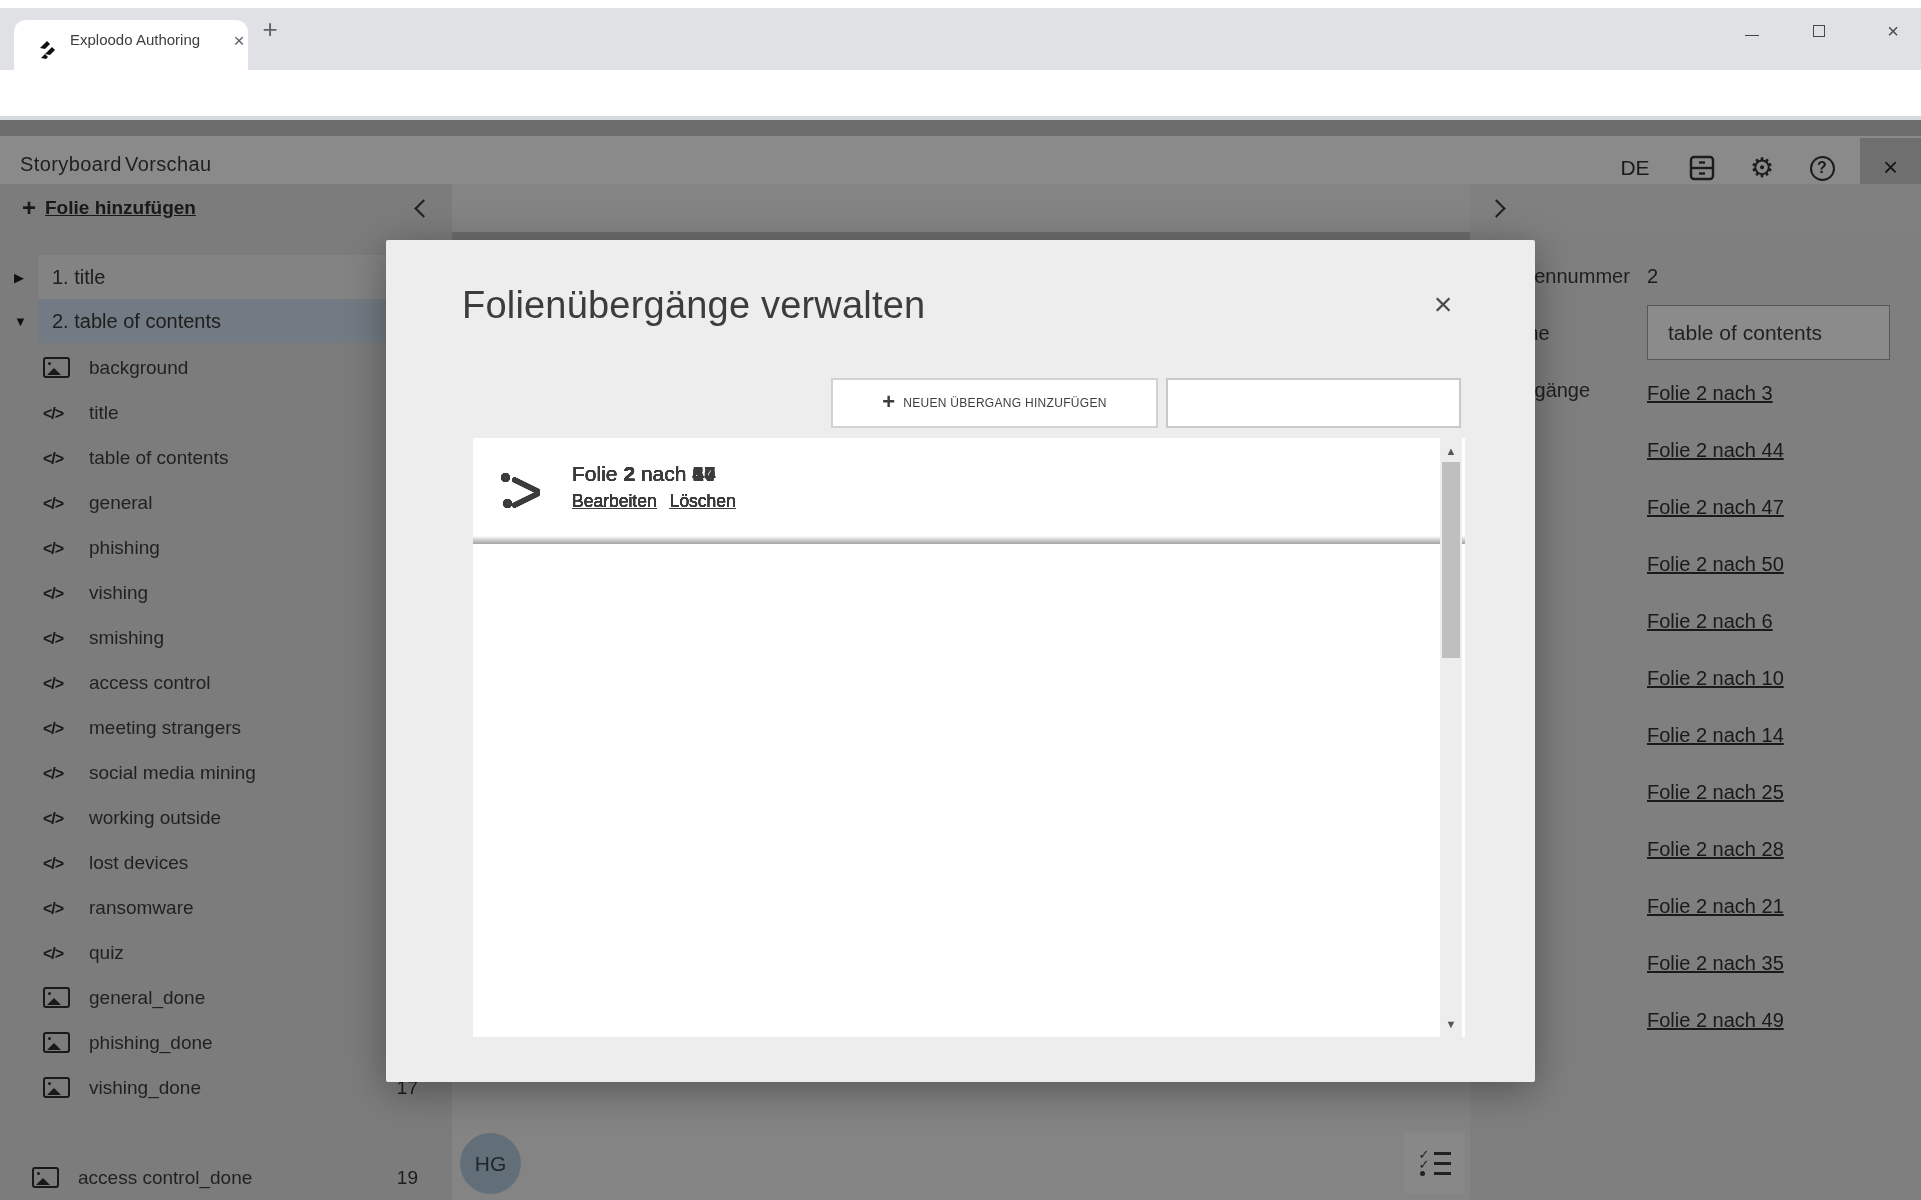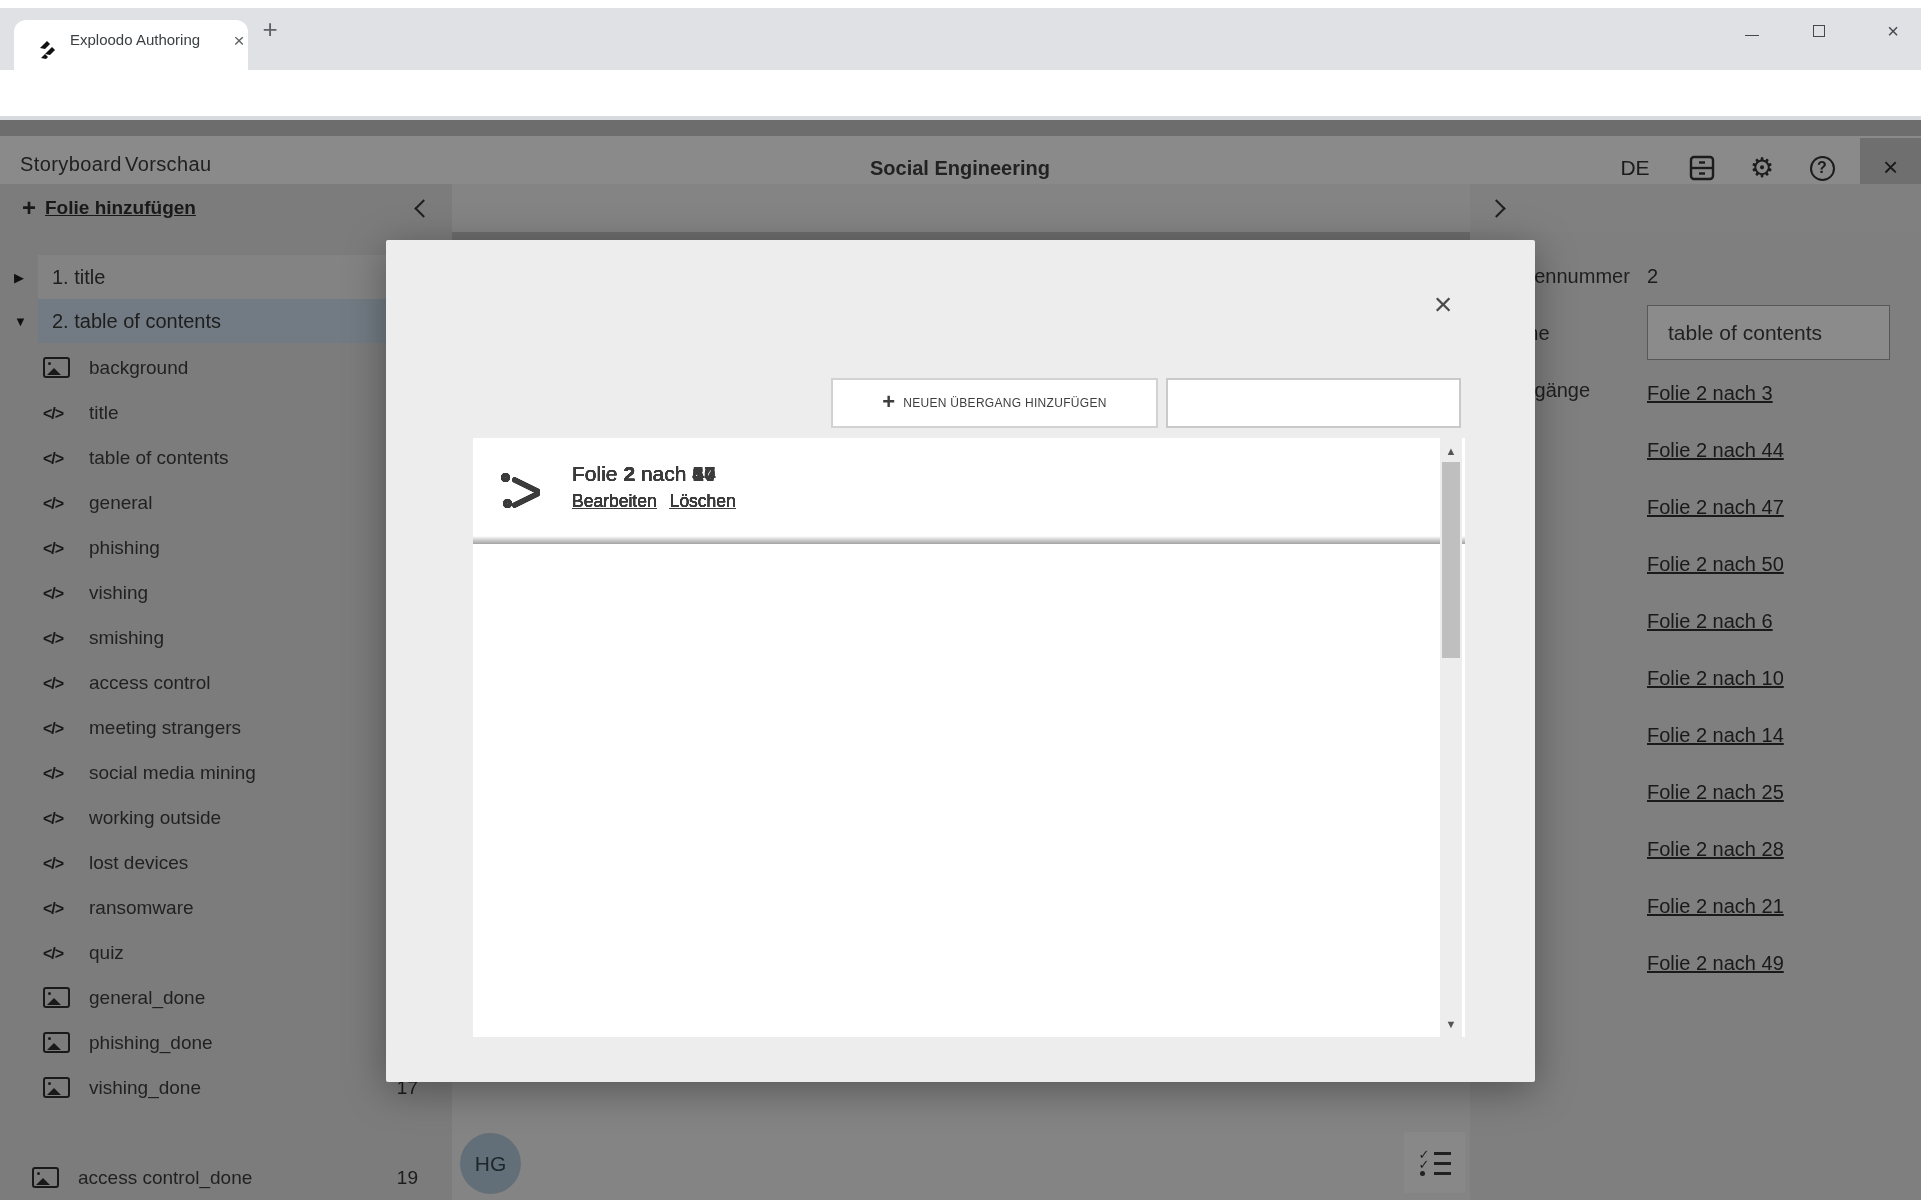--- a/index.html
+++ b/index.html
@@ -154,21 +154,20 @@
 
   <div class="app">
 
     <div class="app-header">
       <div class="nav-item active" style="left: 20px;">
           <span>Storyboard</span>
         </div>
         <div class="nav-item" style="left: 125px;">
           <span>Vorschau</span>
         </div>
-      <div class="proj-title">Social Engineering</div>
       <div class="hdr-right lang">DE</div>
       <div class="hdr-right ic-archive">
         <svg width="30" height="30" viewBox="0 0 30 30">
           <rect x="4" y="4" width="22" height="22" rx="3" fill="none" stroke="#333" stroke-width="2.4"></rect>
           <line x1="4" y1="15" x2="26" y2="15" stroke="#333" stroke-width="2.4"></line>
           <line x1="12" y1="9.5" x2="18" y2="9.5" stroke="#333" stroke-width="2.4"></line>
           <line x1="12" y1="20.5" x2="18" y2="20.5" stroke="#333" stroke-width="2.4"></line>
         </svg>
       </div>
       <div class="hdr-right ic-gear">⚙</div>
@@ -316,27 +315,29 @@
         <div class="rp-link"><span>Folie 2 nach 3</span></div>
           <div class="rp-link"><span>Folie 2 nach 44</span></div>
           <div class="rp-link"><span>Folie 2 nach 47</span></div>
           <div class="rp-link"><span>Folie 2 nach 50</span></div>
           <div class="rp-link"><span>Folie 2 nach 6</span></div>
           <div class="rp-link"><span>Folie 2 nach 10</span></div>
           <div class="rp-link"><span>Folie 2 nach 14</span></div>
           <div class="rp-link"><span>Folie 2 nach 25</span></div>
           <div class="rp-link"><span>Folie 2 nach 28</span></div>
           <div class="rp-link"><span>Folie 2 nach 21</span></div>
+          <div class="rp-link"><span>Folie 2 nach 35</span></div>
           <div class="rp-link"><span>Folie 2 nach 49</span></div>
       </div>
     </div>
 
     <div class="overlay"></div>
 
     <div class="modal">
+      <div class="m-title">Folienübergänge verwalten</div>
       <div class="m-close">×</div>
       <div class="m-addbtn">
         <span class="plus">+</span>
         <span class="lbl">NEUEN ÜBERGANG HINZUFÜGEN</span>
       </div>
       <input class="m-filter" value="" style="">
       <div class="m-list">
         <div class="t-item">
             <span class="scissors">
               <i class="b1"></i>

